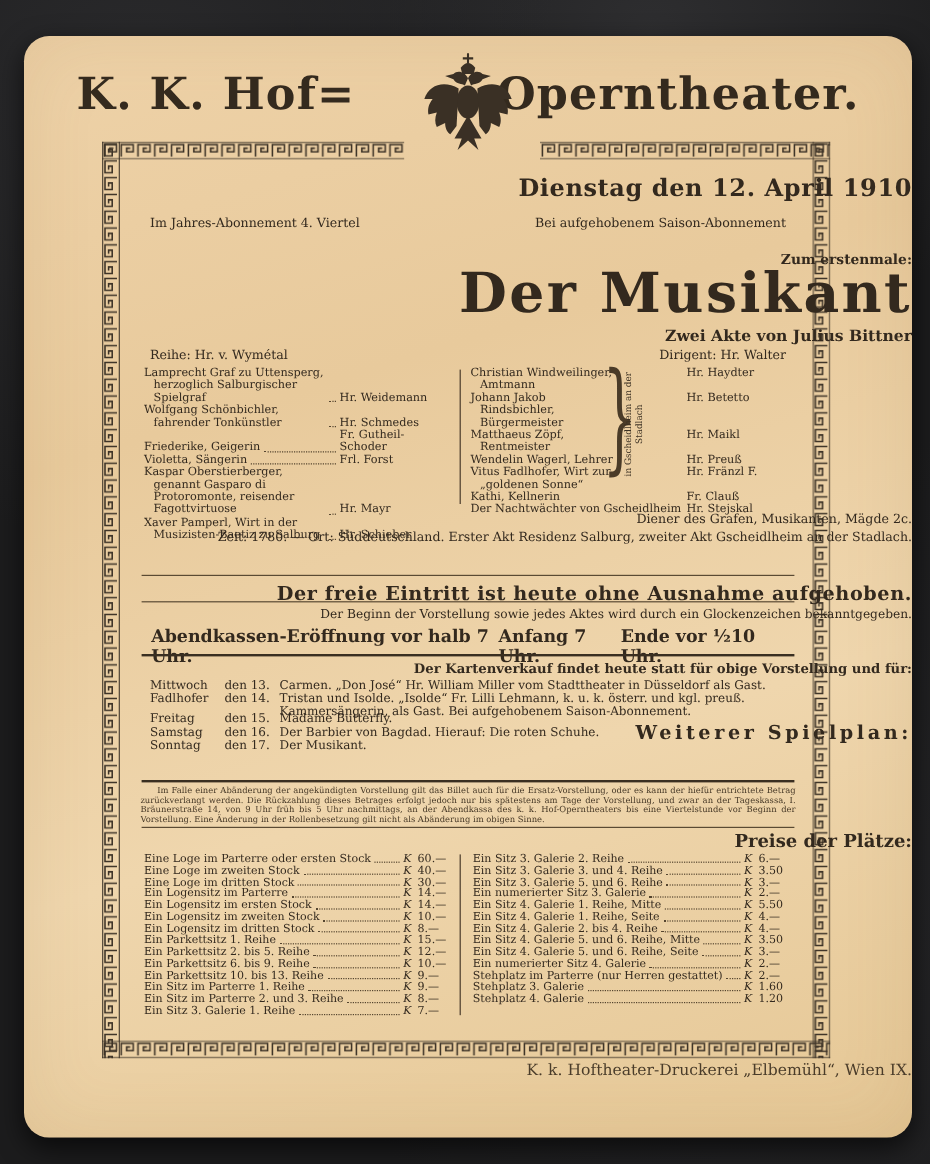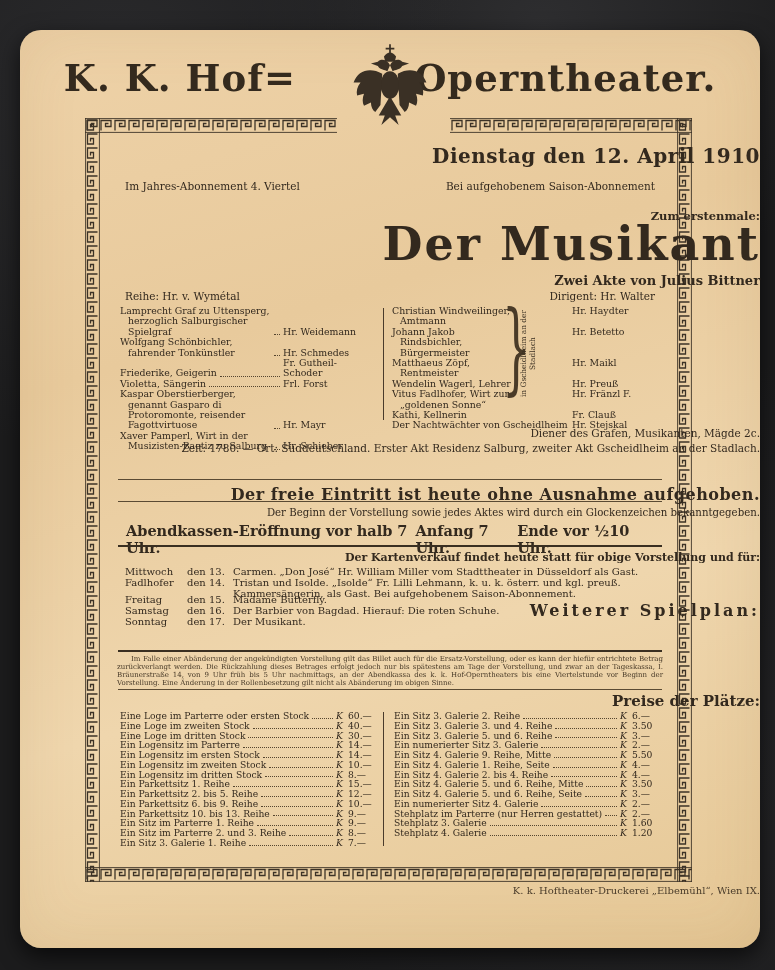--- a/index.html
+++ b/index.html
@@ -75,21 +75,21 @@
   .fineprint{position:absolute;top:625px;left:97px;right:97px;font-size:7px;line-height:8.1px;text-align:justify;color:#463826;text-indent:14px}
   .priceheader{top:662px;font-size:15px;font-weight:bold}
   .pcol{position:absolute;top:681px}
   .pcol.pl{left:100px;width:256px}
   .pcol.pr{left:374px;width:266px}
   .prow{display:flex;align-items:flex-end;font-size:9.2px;line-height:9.75px}
   .plabel{white-space:nowrap}
   .pleader{flex:1;min-width:4px;border-bottom:1px dotted #55452f;margin:0 3px 2px}
   .pcur{flex:0 0 12px;font-style:italic}
   .pamt{flex:0 0 28px;text-align:left}
-  .footerline{top:855px;font-size:10px;color:#4a3c2a}
+  .footerline{top:855px;font-size:13px;color:#4a3c2a}
 </style>
 </head>
 <body>
 
 <div class="paper">
 
   <div class="masthead">
     <span class="mh">K. K. Hof=</span>
     <span class="mh">Operntheater.</span>
   </div>
@@ -436,21 +436,21 @@
       </div>
 
       <div class="prow">
         <span class="plabel">Ein numerierter Sitz 3. Galerie</span>
         <span class="pleader"></span>
         <span class="pcur">K</span>
         <span class="pamt">2.—</span>
       </div>
 
       <div class="prow">
-        <span class="plabel">Ein Sitz 4. Galerie 9. Reihe, Mitte</span>
+        <span class="plabel">Ein Sitz 4. Galerie 1. Reihe, Mitte</span>
         <span class="pleader"></span>
         <span class="pcur">K</span>
         <span class="pamt">5.50</span>
       </div>
 
       <div class="prow">
         <span class="plabel">Ein Sitz 4. Galerie 1. Reihe, Seite</span>
         <span class="pleader"></span>
         <span class="pcur">K</span>
         <span class="pamt">4.—</span>

